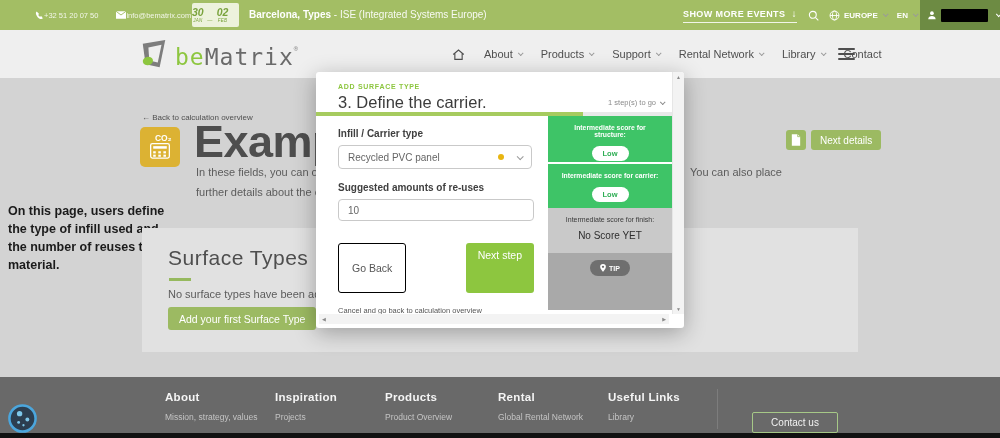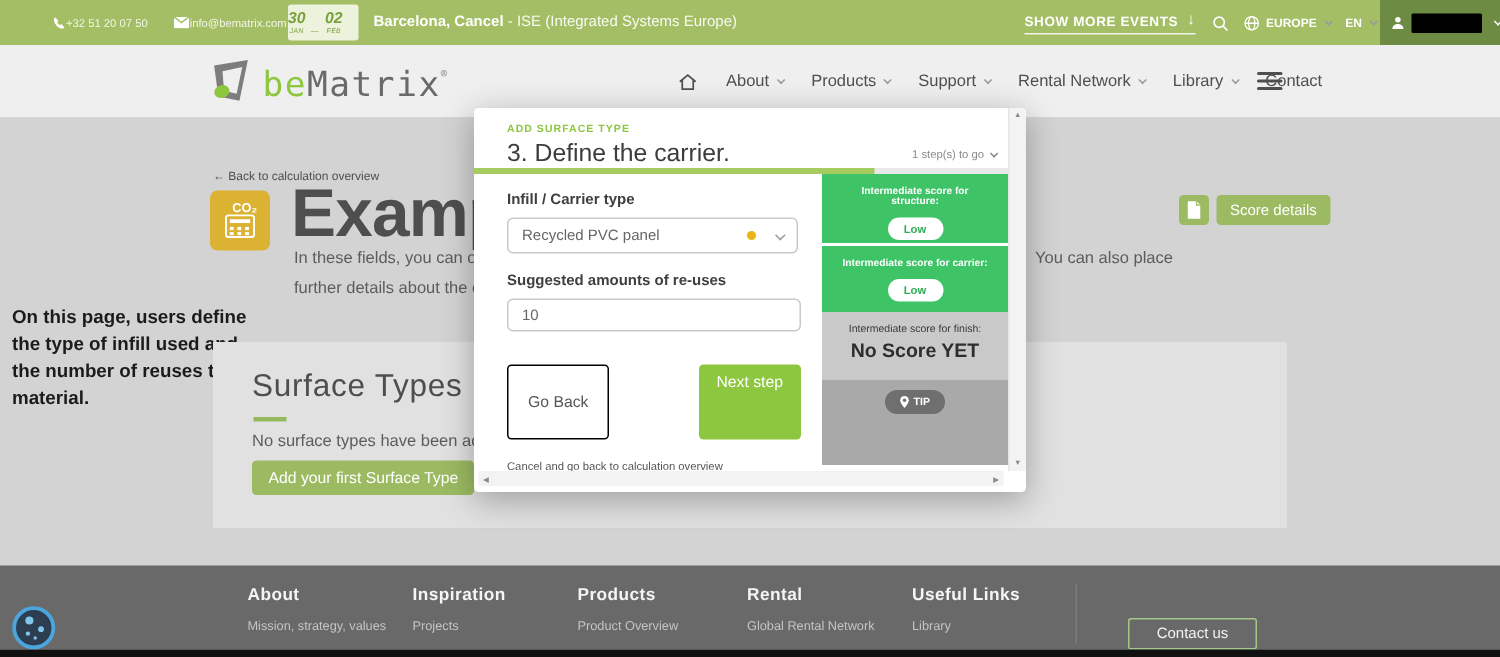--- a/index.html
+++ b/index.html
@@ -76,21 +76,21 @@
   .next-step-btn { background:#8dc63f; border-radius:3px; font-size:10.5px; color:#fff; padding:6px 12px; }
   .cancel-link { width:196px; text-align:left; margin-top:13px; font-size:7.5px; color:#555; text-decoration:underline; }
   .m-scores { width:124px; display:flex; flex-direction:column; }
   .score-box { text-align:center; }
   .score-green { background:#3ec467; color:#fff; }
   .score-green .s-label { font-size:6.8px; font-weight:bold; padding:8px 10px 4px; }
   .s-pill { display:inline-block; background:#fff; color:#2fae55; font-size:7.5px; font-weight:bold; border-radius:9px; padding:3px 11px; }
   .g1 { height:46px; } .gap2 { height:2px; background:#fff; } .g2 { height:44px; }
   .score-gray { background:#c9c9c9; height:45px; color:#3a3a3a; }
   .score-gray .s-label { font-size:7px; padding:8px 8px 2px; }
-  .s-value { font-size:13px; font-weight:bold; color:#2e2e2e; }
+  .s-value { font-size:10px; font-weight:normal; color:#2e2e2e; }
   .tip-box { background:#a9a9a9; flex:1; color:#fff; text-align:center; }
   .tip-pill { display:inline-flex; align-items:center; gap:3px; background:#6f6f6f; border-radius:10px; font-size:7px; font-weight:bold; padding:4px 10px; margin-top:7px; }
   .tip-text { font-size:8px; line-height:11px; margin-top:5px; padding:0 12px; }
   .v-scroll { position:absolute; right:0; top:0; width:12px; height:calc(100% - 14px); background:#f3f3f3; border-left:1px solid #e6e6e6; }
   .v-scroll .a-up { position:absolute; top:2px; left:0; right:0; text-align:center; font-size:5px; color:#8a8a8a; }
   .v-scroll .a-dn { position:absolute; bottom:2px; left:0; right:0; text-align:center; font-size:5px; color:#8a8a8a; }
   .h-scroll { position:absolute; left:3px; right:15px; bottom:4px; height:10px; background:#f3f3f3; display:flex; align-items:center; justify-content:space-between; padding:0 3px; font-size:5px; color:#8a8a8a; }
 
   
   .footer { position:absolute; top:377px; left:0; width:1000px; height:56px; background:#696969; z-index:3; }
@@ -128,21 +128,21 @@
       <span class="date-mon" data-interactable="false">JAN</span>
     </span>
     <span class="date-sep" data-interactable="false">_</span>
     <span class="date-col">
       <span class="date-day" data-interactable="false">02</span>
       <span class="date-mon" data-interactable="false">FEB</span>
     </span>
   </div>
 
   <div class="tb-event" data-interactable="true">
-    <b data-interactable="false">Barcelona, Cancel</b><span data-interactable="false"> - ISE (Integrated Systems Europe)</span>
+    <b data-interactable="false">Barcelona, Types</b><span data-interactable="false"> - ISE (Integrated Systems Europe)</span>
   </div>
 
   <div class="show-more" data-interactable="true">
     <span data-interactable="false">SHOW MORE EVENTS</span>
     <span class="arrow" data-interactable="false">↓</span>
   </div>
 
   <div class="tb-right">
     <svg data-interactable="true" width="11" height="11" viewBox="0 0 16 16">
         <circle cx="7" cy="7" r="5" fill="none" stroke="#fff" stroke-width="1.6"></circle>
@@ -242,21 +242,21 @@
   <div class="intro-left" data-interactable="false">In these fields, you can outli</div>
   <div class="intro-right" data-interactable="false">You can also place</div>
   <div class="intro-line2" data-interactable="false">further details about the eve</div>
 
   <div class="mini-btn" data-interactable="true">
     <svg data-interactable="false" width="10" height="12" viewBox="0 0 12 14">
         <path d="M1 0h7l3 3v11H1z" fill="#fff"></path>
         <path d="M8 0v3h3" fill="none" stroke="#9cba62" stroke-width="1"></path>
       </svg>
   </div>
-  <div class="edit-btn" data-interactable="true">Score details</div>
+  <div class="edit-btn" data-interactable="true">Next details</div>
 
   <div class="annotation" data-interactable="false">On this page, users define the type of infill used and the number of reuses that material.</div>
 
   <div class="card" data-interactable="false">
     <div class="card-title" data-interactable="false">Surface Types</div>
     <div class="card-dash" data-interactable="false"></div>
     <div class="card-empty" data-interactable="false">No surface types have been added</div>
     <div class="card-add-btn" data-interactable="true">Add your first Surface Type</div>
   </div>
 </div>

